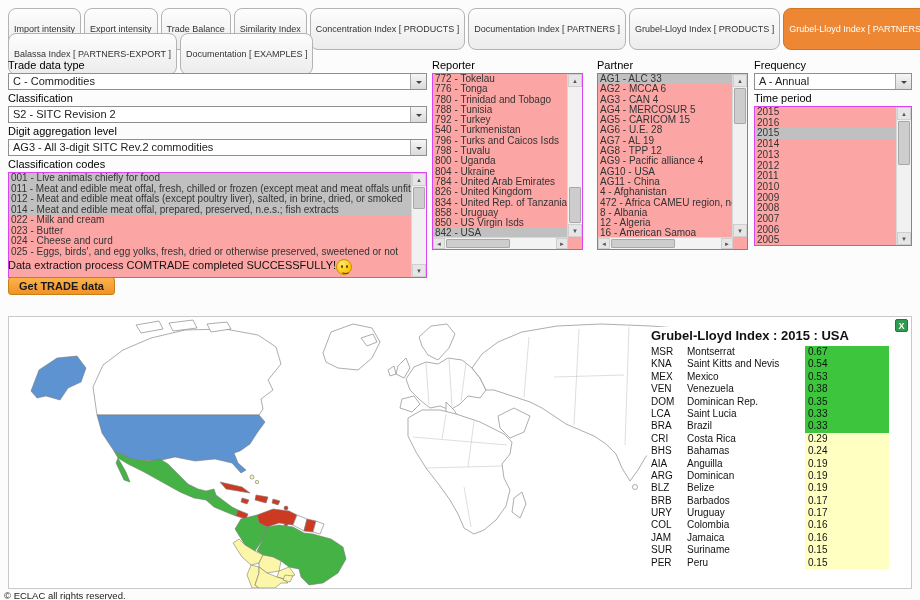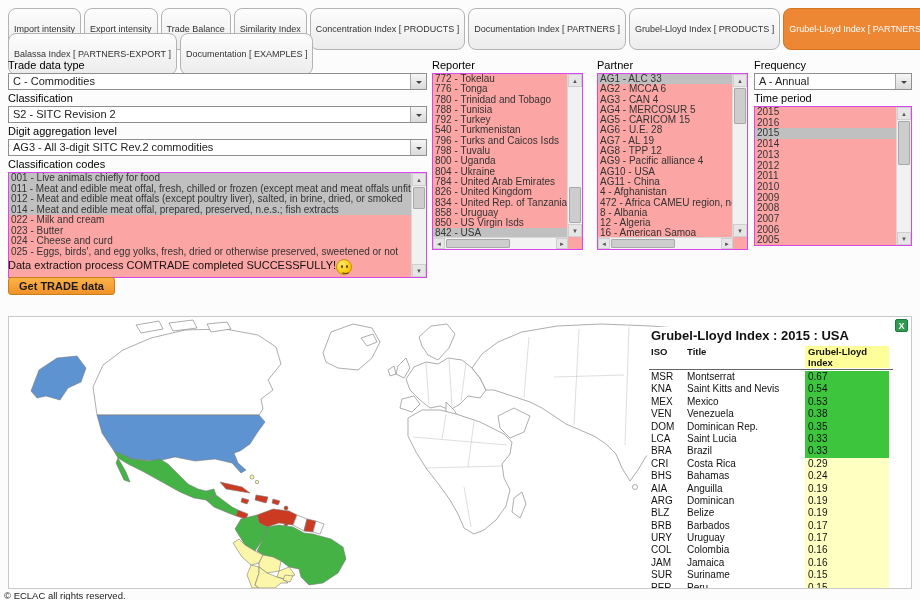--- a/index.html
+++ b/index.html
@@ -313,25 +313,20 @@
       <path class="bline" d="M545,60 L615,58"></path>
     <path class="bline" d="M417,46 L420,88"></path>
       <path class="bline" d="M440,42 L443,90"></path>
     <path class="bline" d="M457,46 L452,84"></path>
   </svg>
 
   <div class="excel-icon">X</div>
 
   <div class="results">
     <div class="rt-title">Grubel-Lloyd Index : 2015 : USA</div>
-    <div class="rt-head">
-      <span class="c-iso">ISO</span>
-      <span class="c-title">Title</span>
-      <span class="c-val hdr-val">Grubel-Lloyd Index</span>
-    </div>
     <div id="rt-rows">
         <div class="rt-row">
           <span class="c-iso">MSR</span>
           <span class="c-title">Montserrat</span>
           <span class="c-val green">0.67</span>
         </div>
         <div class="rt-row">
           <span class="c-iso">KNA</span>
           <span class="c-title">Saint Kitts and Nevis</span>
           <span class="c-val green">0.54</span>

